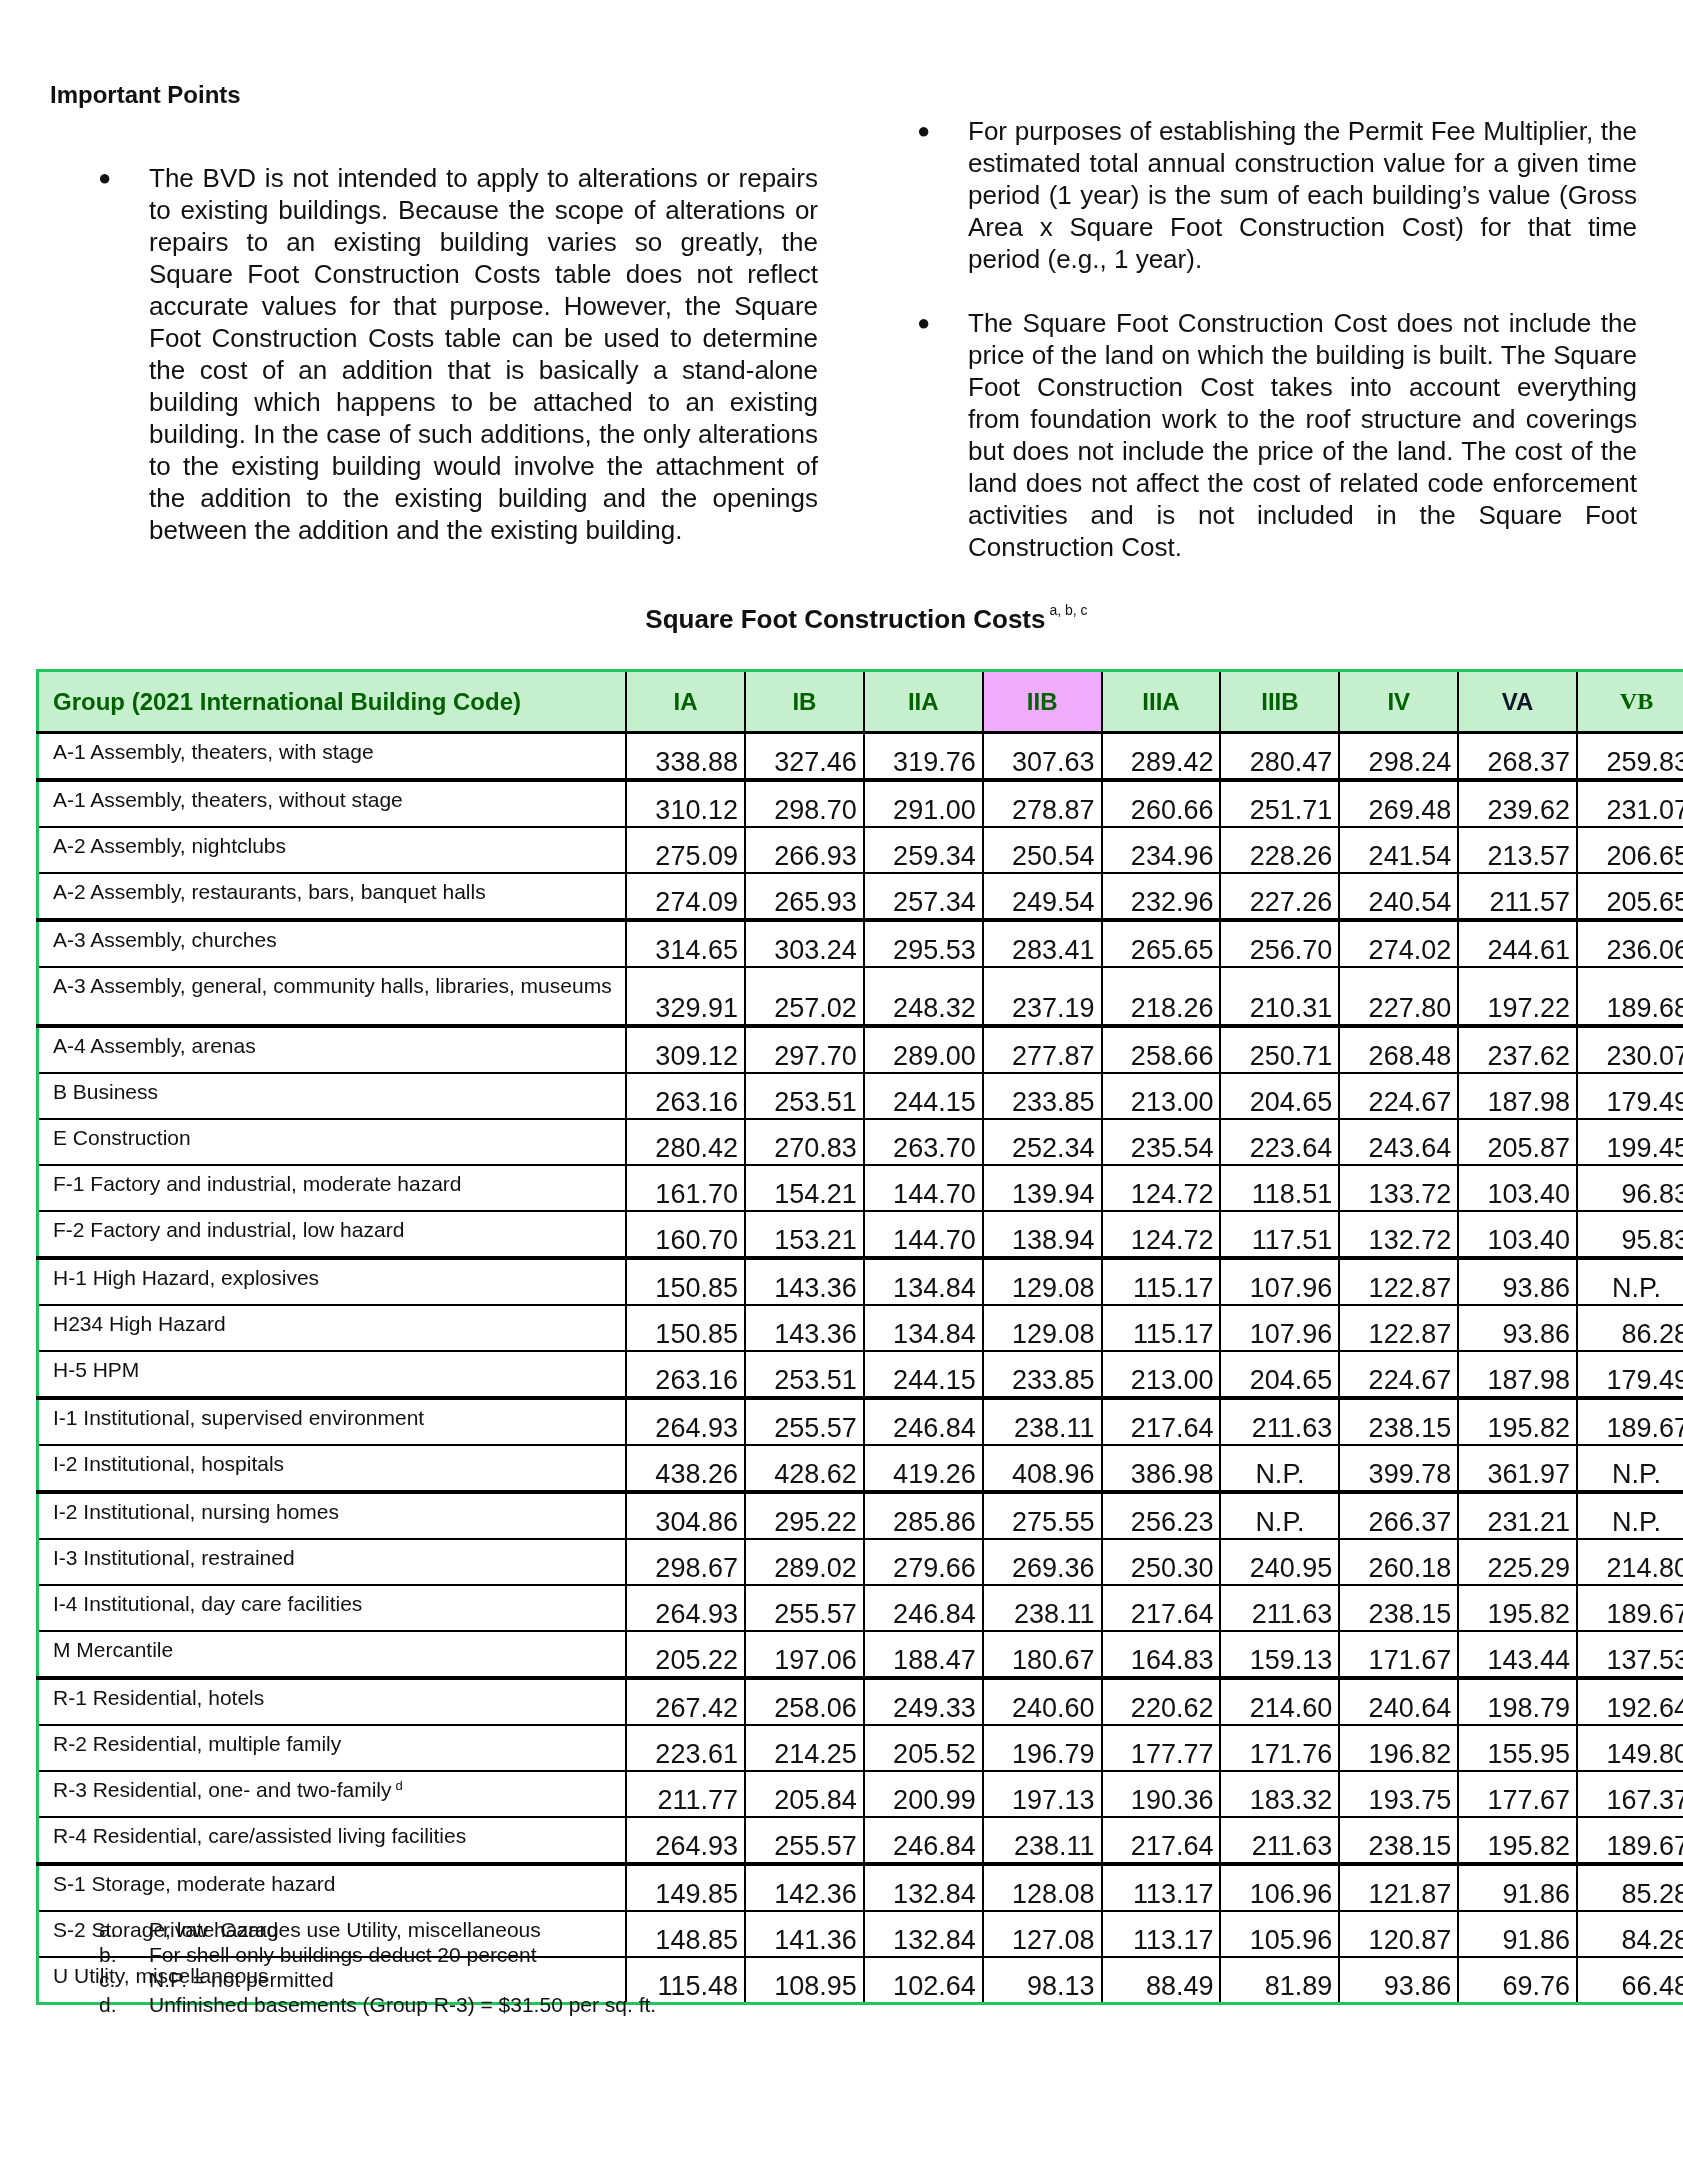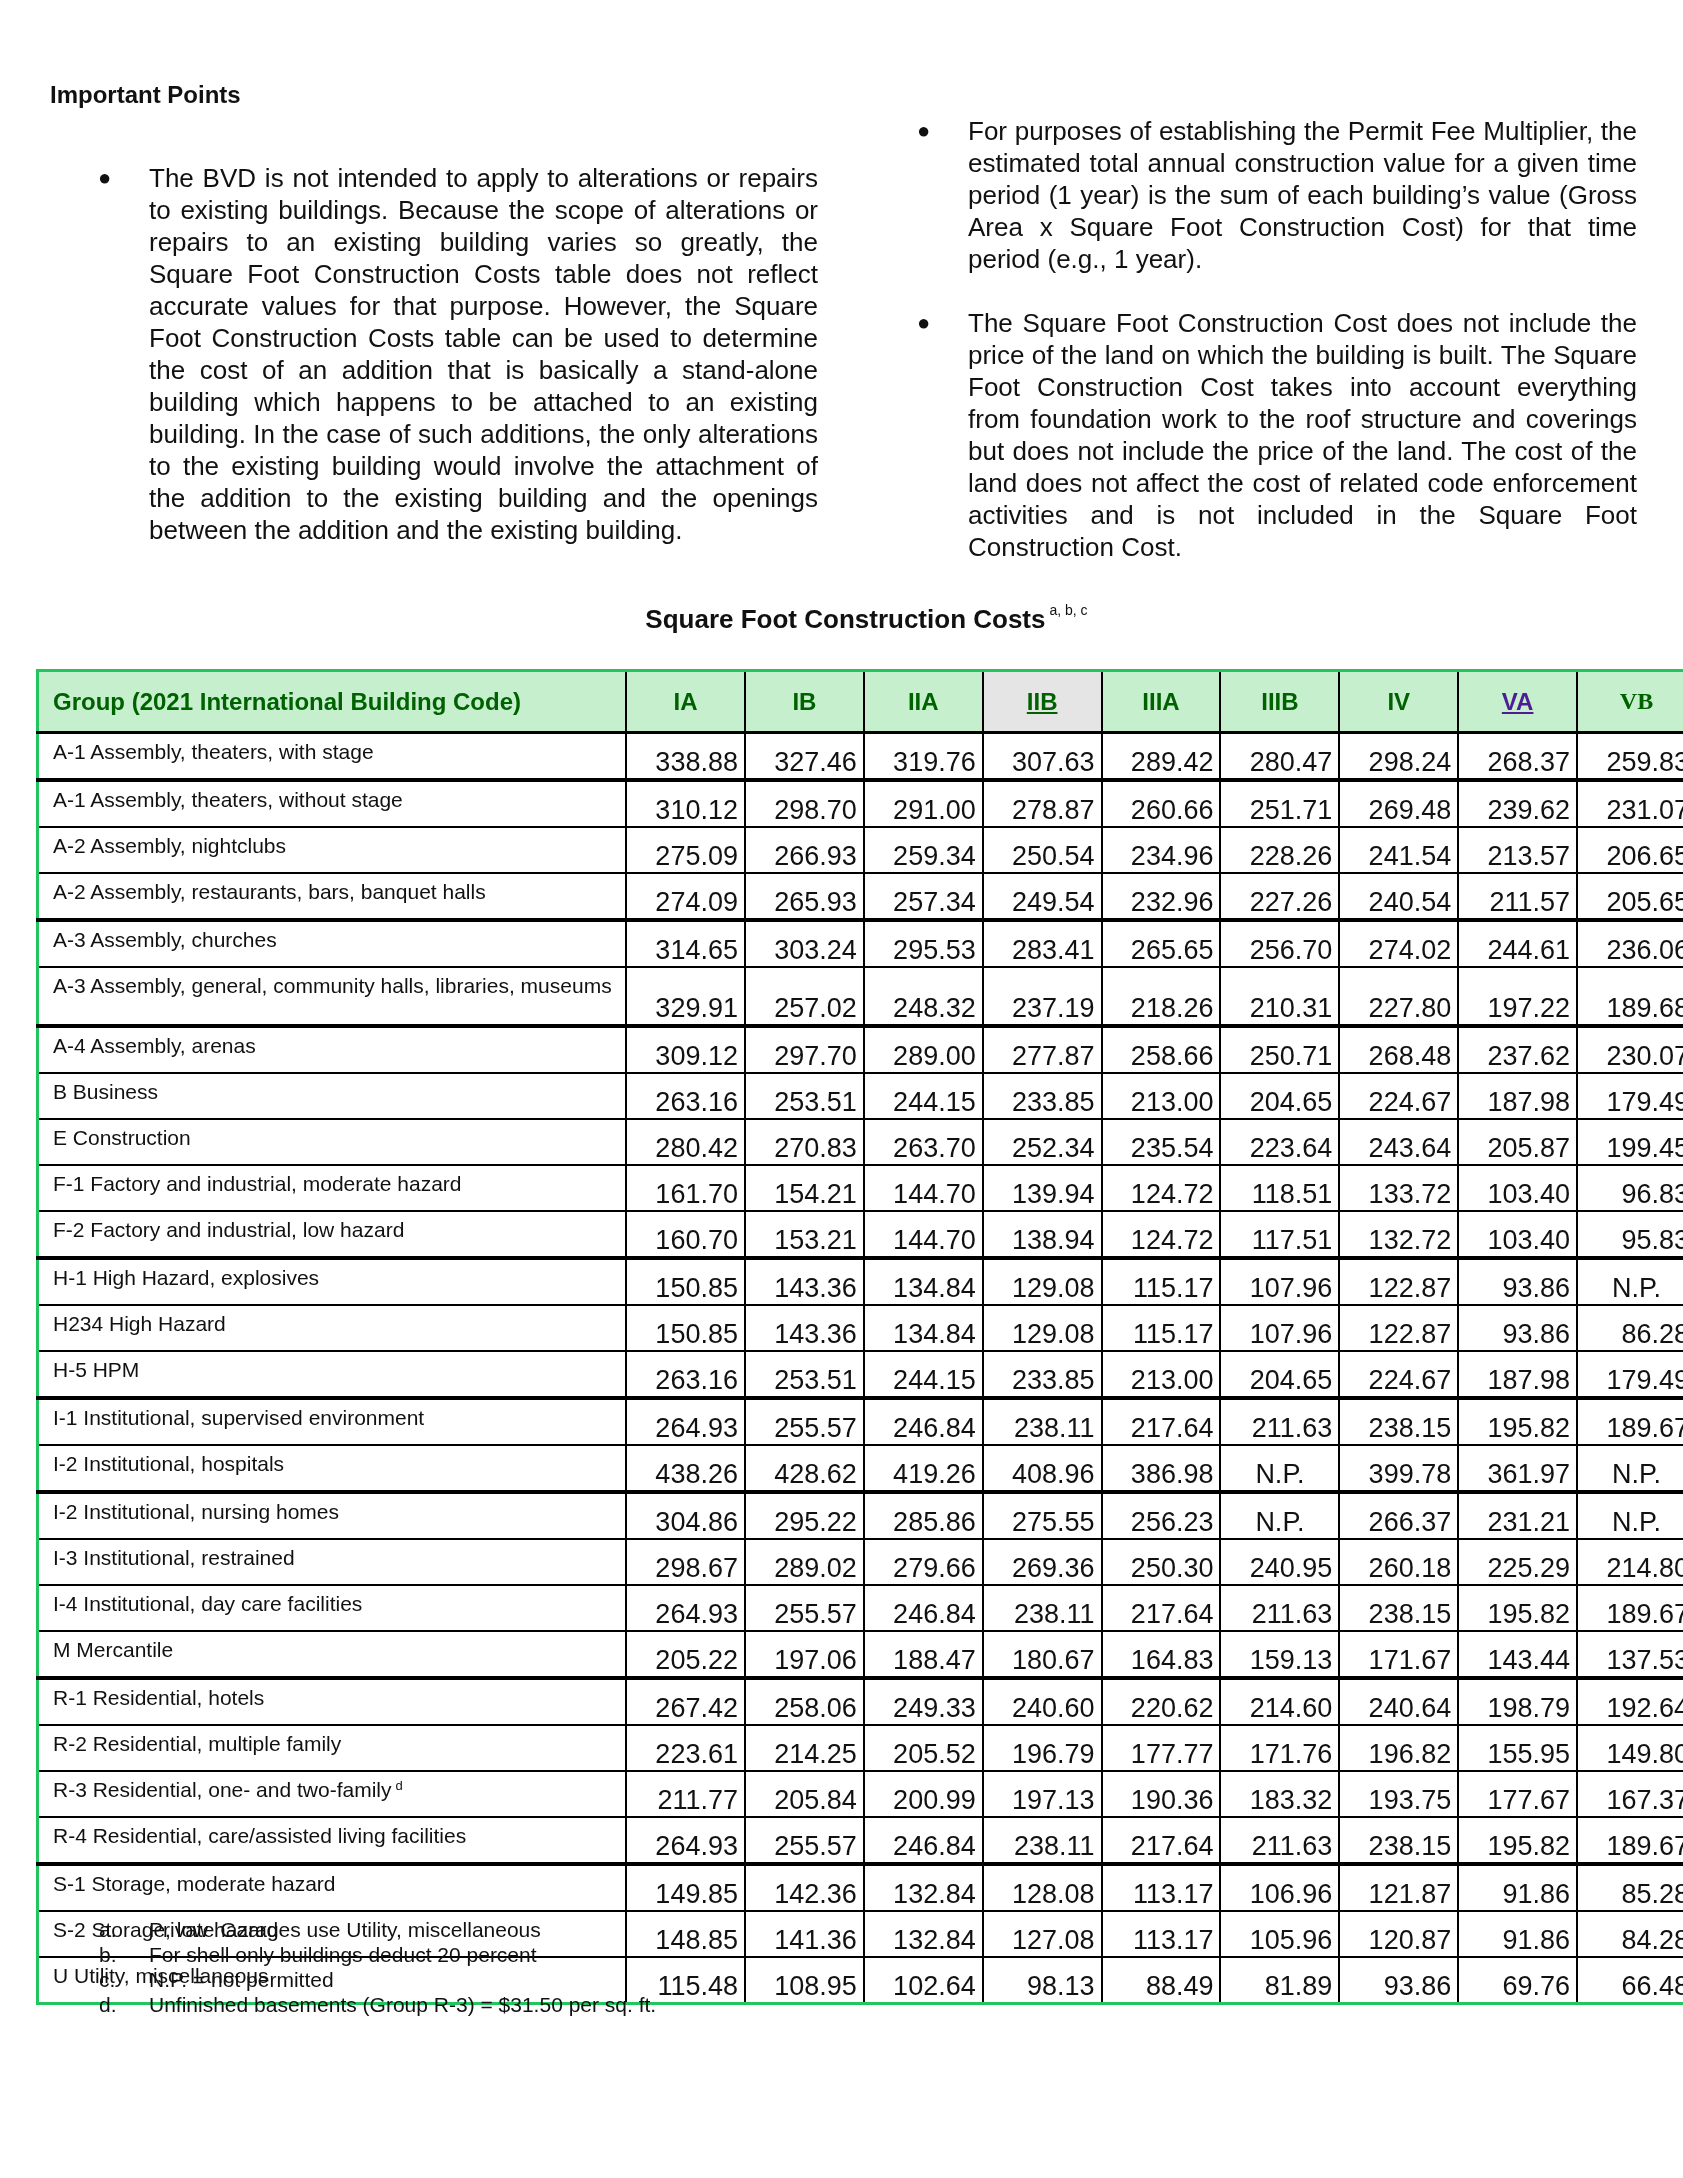--- a/index.html
+++ b/index.html
@@ -54,25 +54,25 @@
   <span>Square Foot Construction Costs</span><sup>a, b, c</sup>
 </div>
 
 <table class="costs">
   <thead>
     <tr id="header-row">
         <th class="group-h" style="background: rgb(198, 239, 206); color: rgb(0, 97, 0);">Group (2021 International Building Code)</th>
         <th class="type-h" style="background: rgb(198, 239, 206); color: rgb(0, 97, 0);">IA</th>
         <th class="type-h" style="background: rgb(198, 239, 206); color: rgb(0, 97, 0);">IB</th>
         <th class="type-h" style="background: rgb(198, 239, 206); color: rgb(0, 97, 0);">IIA</th>
-        <th class="type-h" style="background: #e5e5e5; color: rgb(0, 97, 0); text-decoration: underline;">IIB</th>
+        <th class="type-h" style="background: #f0abfc; color: rgb(0, 97, 0);">IIB</th>
         <th class="type-h" style="background: rgb(198, 239, 206); color: rgb(0, 97, 0);">IIIA</th>
         <th class="type-h" style="background: rgb(198, 239, 206); color: rgb(0, 97, 0);">IIIB</th>
         <th class="type-h" style="background: rgb(198, 239, 206); color: rgb(0, 97, 0);">IV</th>
-        <th class="type-h" style="background: rgb(198, 239, 206); color: #4c1d95; text-decoration: underline;">VA</th>
+        <th class="type-h" style="background: rgb(198, 239, 206); color: #0f172a;">VA</th>
         <th class="type-h" style="background: rgb(198, 239, 206); color: rgb(0, 97, 0); font-family: Liberation Serif, serif;">VB</th>
       </tr>
   </thead>
   <tbody id="table-body">
       <tr class="thick">
         <td class="group"><span>A-1 Assembly, theaters, with stage</span></td>
         <td>338.88</td>
         <td>327.46</td>
         <td>319.76</td>
         <td>307.63</td>

